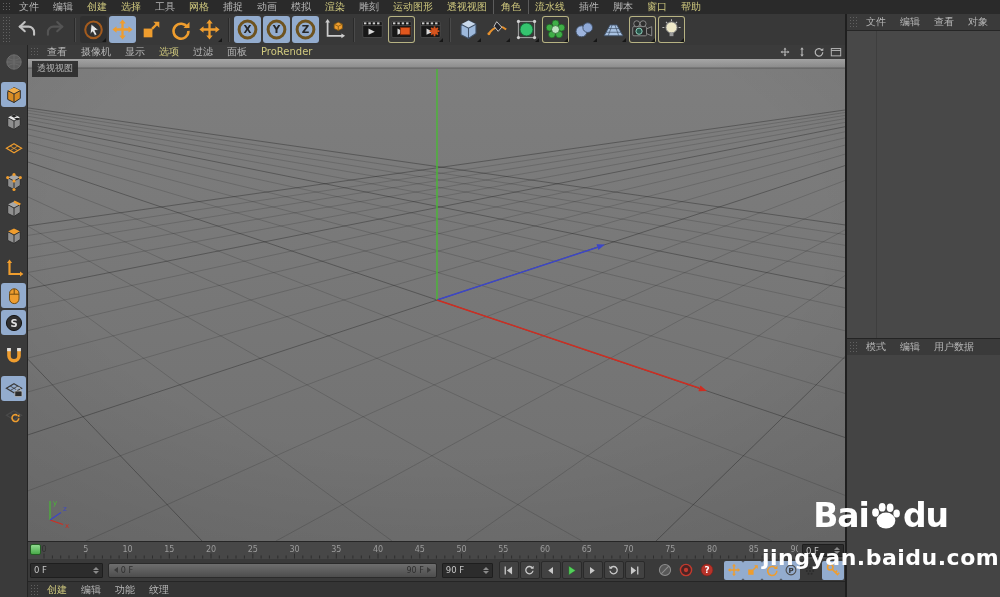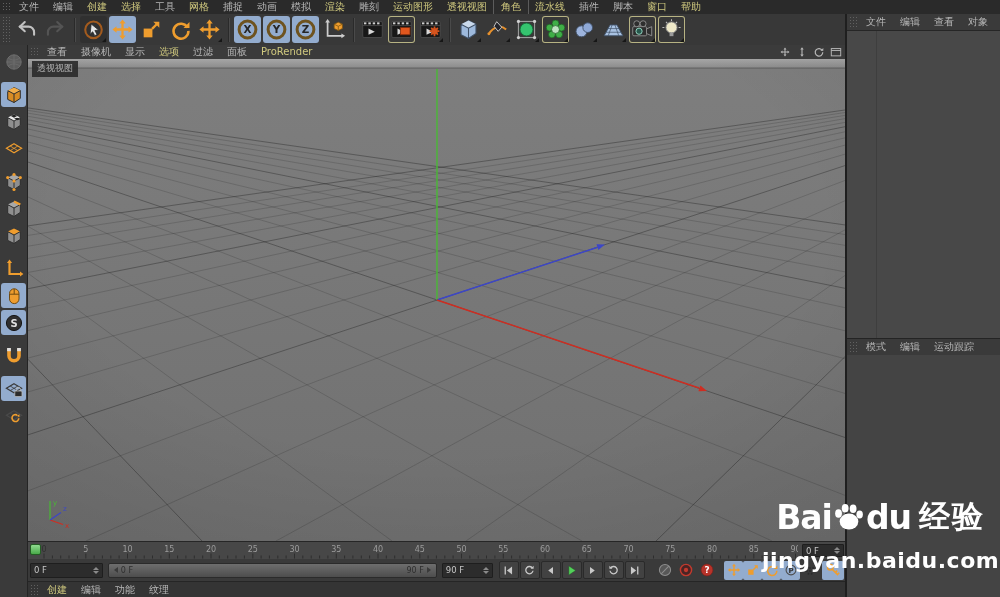--- a/index.html
+++ b/index.html
@@ -807,34 +807,33 @@
       <span class="mi">对象</span>
       <span class="mi accent">标签</span>
     </div>
   <div id="ombody">
       <div class="col"></div>
     </div>
   <div id="ampanel" class="menurow">
       <span class="grip"></span>
       <span class="mi">模式</span>
       <span class="mi">编辑</span>
-      <span class="mi">运动跟踪</span>
+      <span class="mi">用户数据</span>
     </div>
   <div id="ambody"></div>
 
   <div id="wm">
     <div id="wmbrand">
       <span class="lat">Bai</span>
       <svg width="34" height="34" viewBox="0 0 24 24">
         <g fill="#fff">
           <ellipse cx="12" cy="15.2" rx="6.6" ry="5.6"></ellipse>
           <ellipse cx="4.6" cy="9.6" rx="2.4" ry="3"></ellipse>
           <ellipse cx="9.3" cy="5.9" rx="2.4" ry="3"></ellipse>
           <ellipse cx="14.9" cy="6.1" rx="2.4" ry="3"></ellipse>
           <ellipse cx="19.5" cy="10.2" rx="2.3" ry="2.8"></ellipse>
         </g>
       </svg>
       <span class="lat">du</span>
-      <span class="cn">经验</span>
     </div>
     <div id="wmurl">jingyan.baidu.com</div>
   </div>
 </div>
 
 </body></html>

